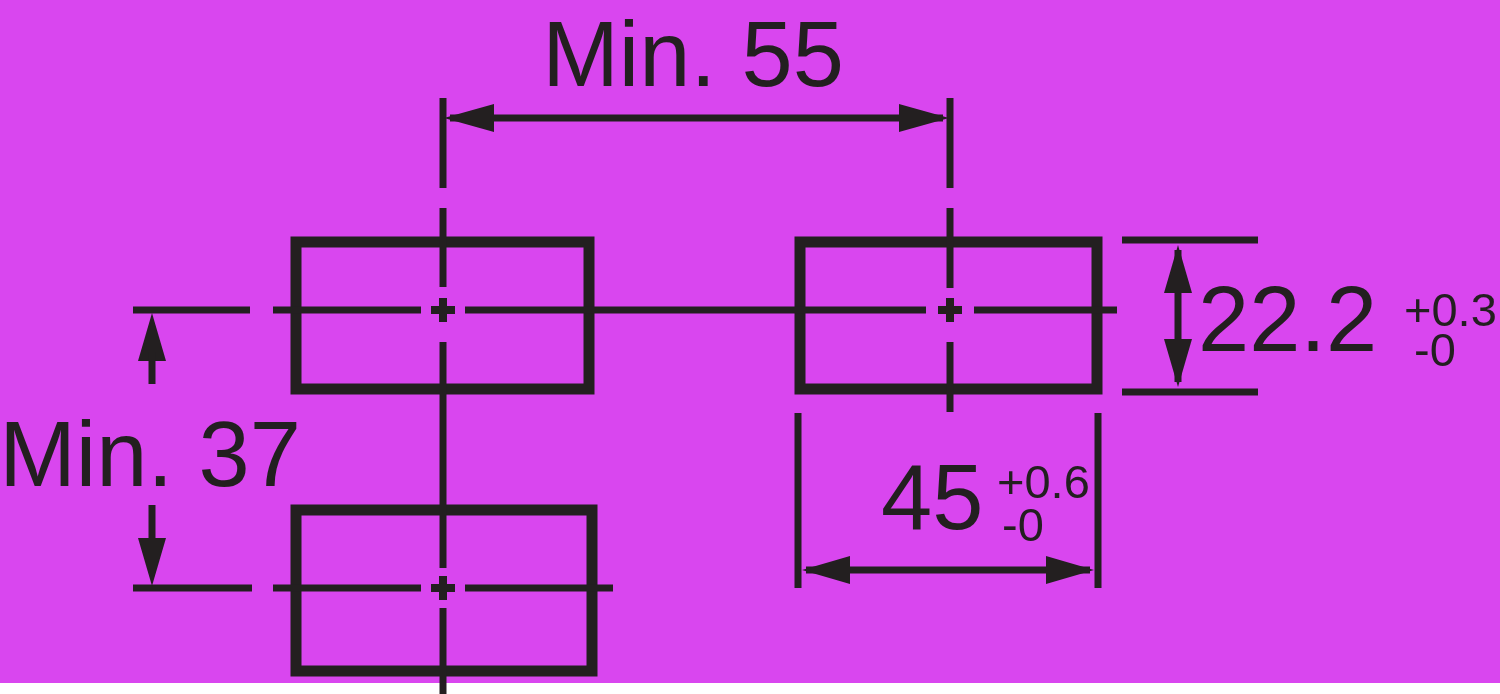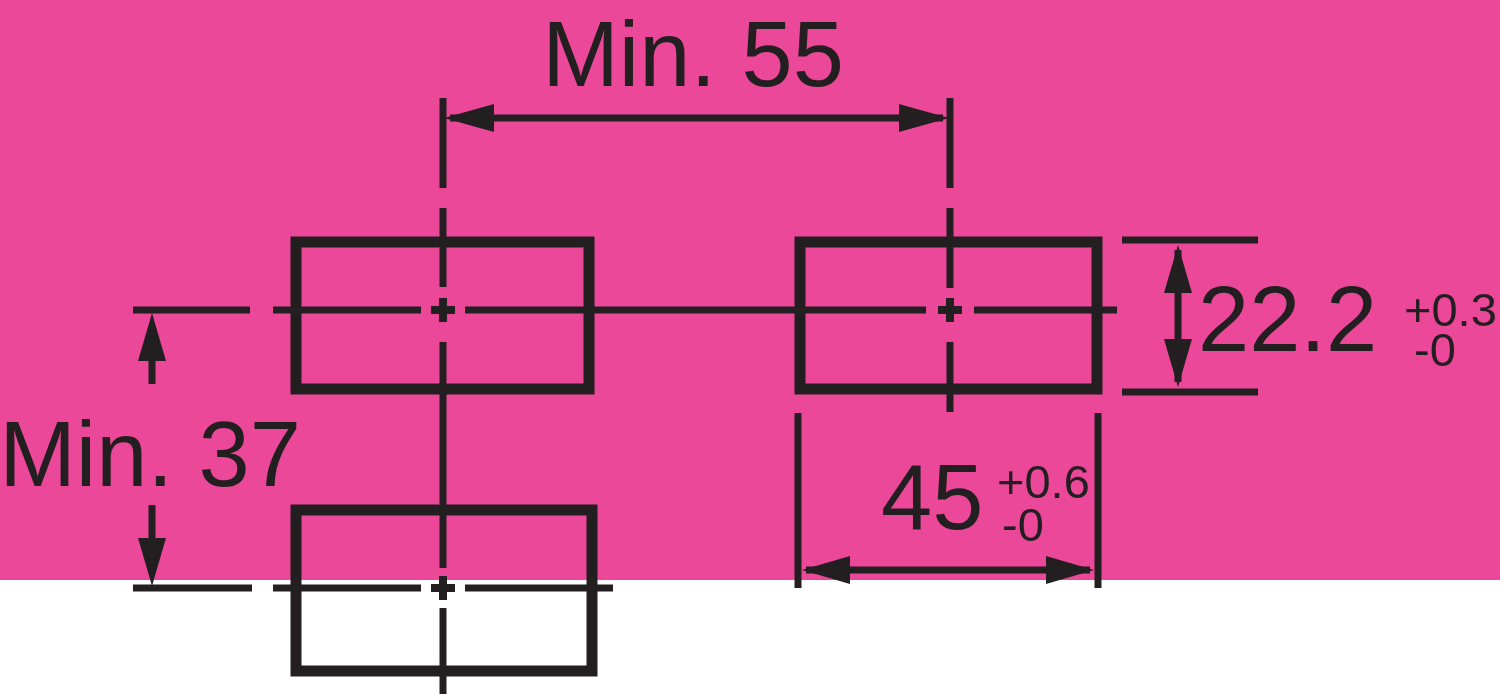--- a/index.html
+++ b/index.html
@@ -5,23 +5,23 @@
   html, body {
     margin: 0;
     padding: 0;
     background: #ffffff;
     width: 1500px;
     height: 694px;
     overflow: hidden;
   }
   .drawing-wrap {
     width: 1500px;
-    height: 580px;
+    height: 683px;
     position: relative;
-    background: #ec4899;
+    background: #d946ef;
   }
   svg {
     display: block;
   }
   .outline {
     fill: none;
     stroke: #231f20;
     stroke-width: 11;
   }
   .centerline {

